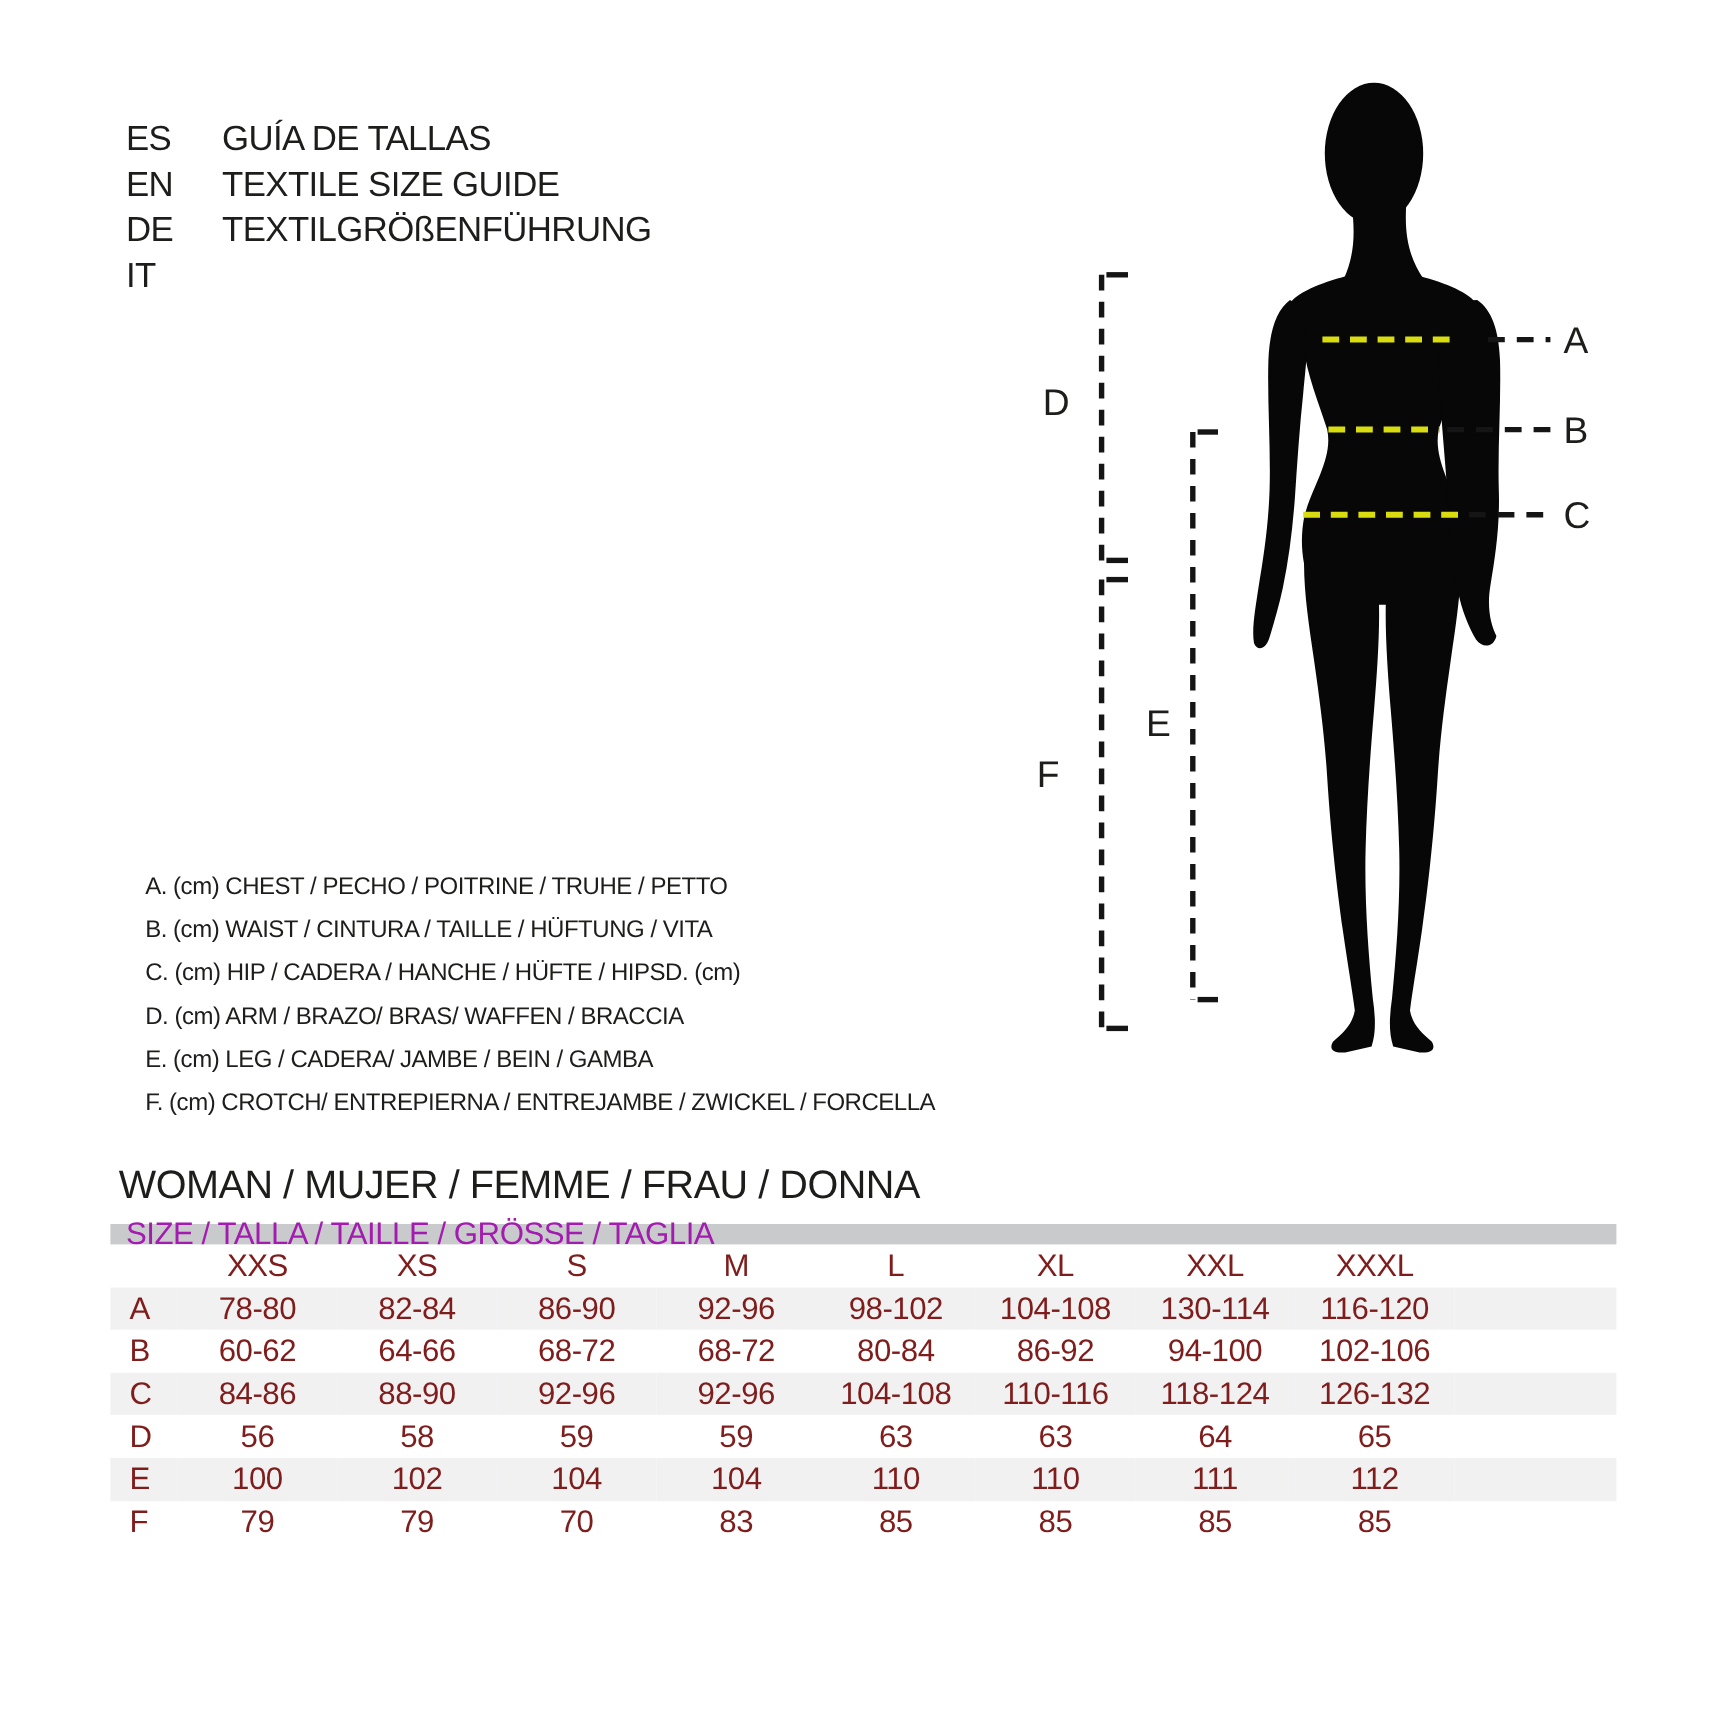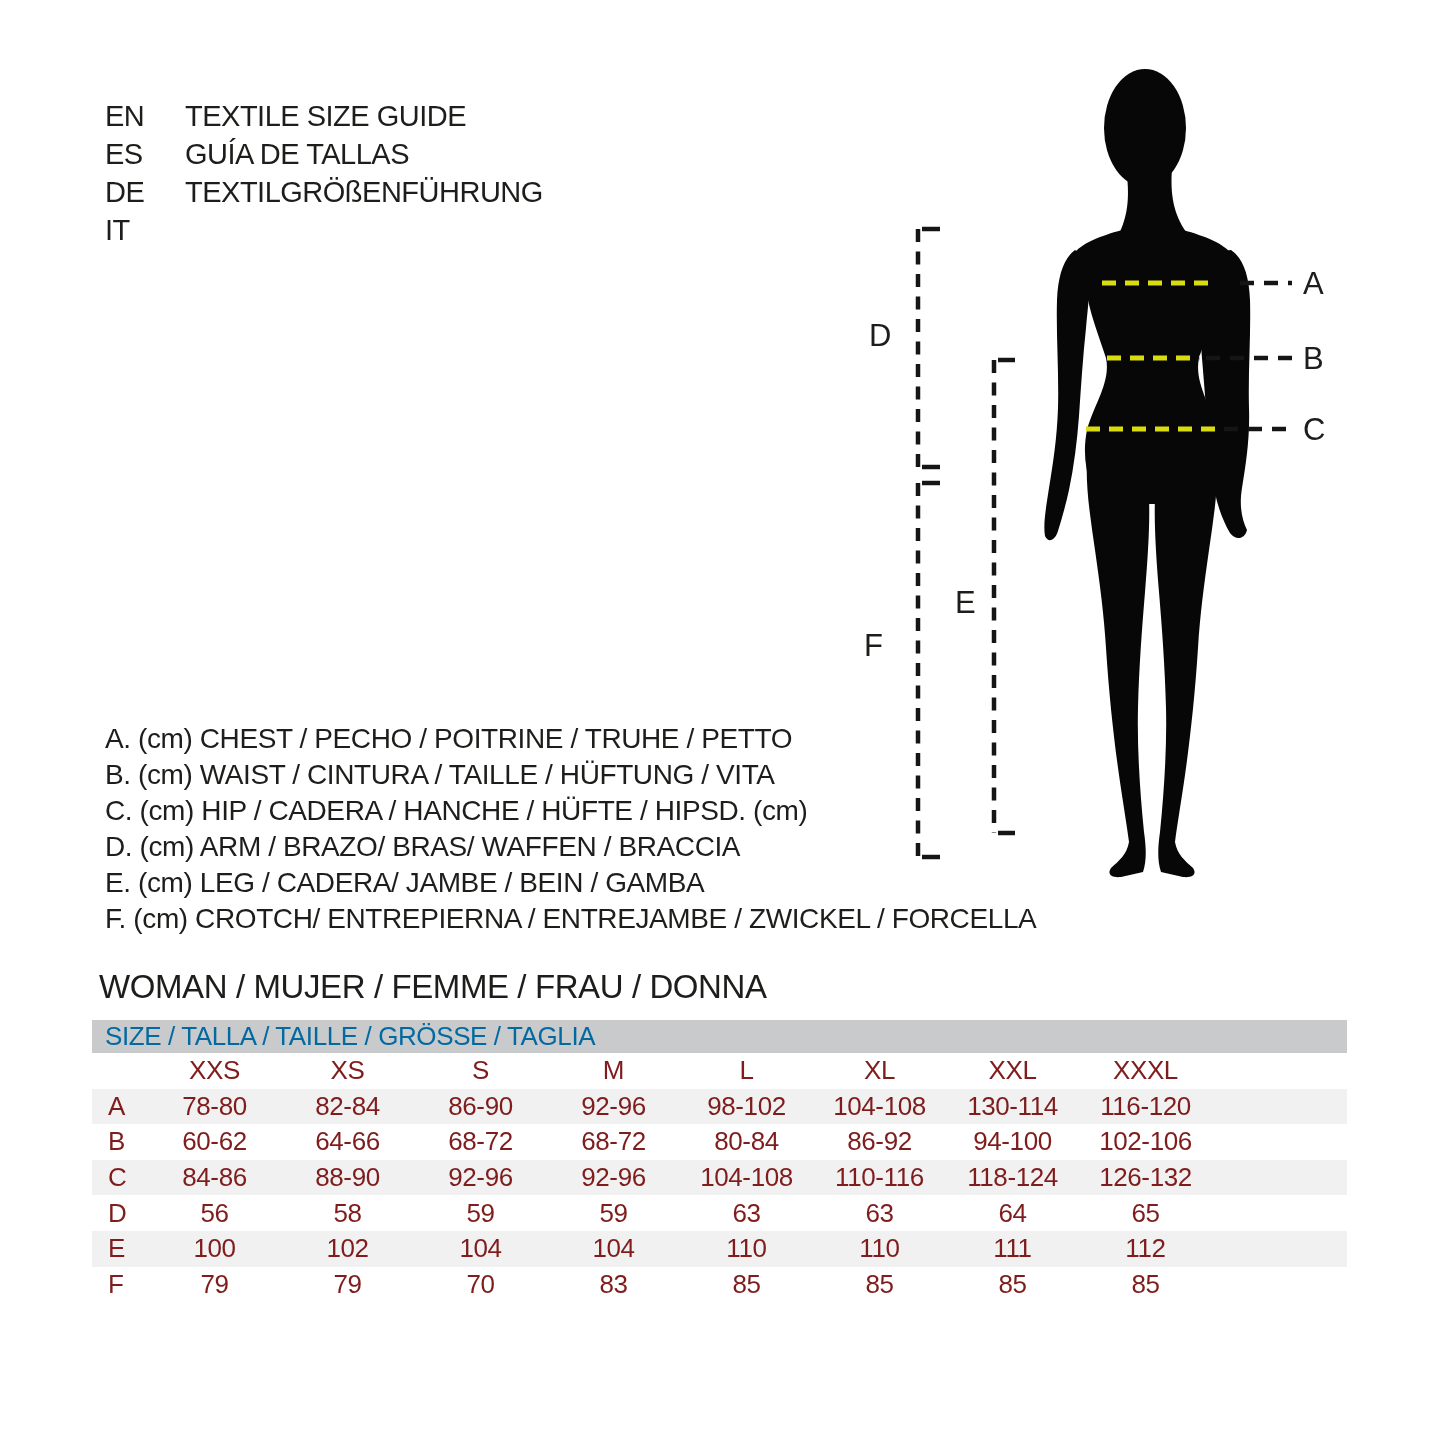--- a/index.html
+++ b/index.html
@@ -17,27 +17,27 @@
   .lang-code{width:80px;font-size:29px;letter-spacing:-0.5px;}
   .lang-title{font-size:29px;letter-spacing:-0.5px;white-space:nowrap;}
   
   .figure-svg{position:absolute;left:850px;top:60px;width:595px;height:840px;}
   .figure-svg text{
     font-family:"Liberation Sans","DejaVu Sans",sans-serif;
     font-size:31px;fill:#1d1d1b;letter-spacing:-0.5px;
   }
   
   .legend{position:absolute;left:105px;top:721px;}
-  .legend-line{height:36px;display:flex;align-items:center;font-size:28px;letter-spacing:-0.4px;white-space:nowrap;}
+  .legend-line{height:36px;display:flex;align-items:center;font-size:20px;letter-spacing:-0.4px;white-space:nowrap;margin-left:16px;}
   
   .woman-heading{position:absolute;left:99px;top:968px;font-size:33px;letter-spacing:-0.4px;}
   
   .size-table{position:absolute;left:92px;top:1020px;width:1255px;}
   .table-title-bar{
-    height:33px;background:#c9cacb;color:#0369a1;
+    height:17px;background:#c9cacb;color:#a21caf;
     display:flex;align-items:center;padding-left:13px;box-sizing:border-box;
     font-size:26px;letter-spacing:-0.4px;white-space:nowrap;
   }
   .table-grid{
     display:grid;
     grid-template-columns:56px repeat(8,133px) 1fr;
     grid-auto-rows:35.6px;
     color:#7f1d1d;
     font-size:26px;letter-spacing:-0.4px;
   }
@@ -45,26 +45,26 @@
   .cell.rowlabel{justify-content:flex-start;padding-left:16px;}
   .stripe{background:#f1f1f2;}
 </style>
 </head>
 <body>
 
 <div class="page">
 
   <div class="lang-list">
     <div class="lang-row">
+      <span class="lang-code">ES</span>
+      <span class="lang-title">GUÍA DE TALLAS</span>
+    </div>
+    <div class="lang-row">
       <span class="lang-code">EN</span>
       <span class="lang-title">TEXTILE SIZE GUIDE</span>
-    </div>
-    <div class="lang-row">
-      <span class="lang-code">ES</span>
-      <span class="lang-title">GUÍA DE TALLAS</span>
     </div>
     <div class="lang-row">
       <span class="lang-code">DE</span>
       <span class="lang-title">TEXTILGRÖßENFÜHRUNG</span>
     </div>
     <div class="lang-row">
       <span class="lang-code">IT</span>
     </div>
   </div>
 

